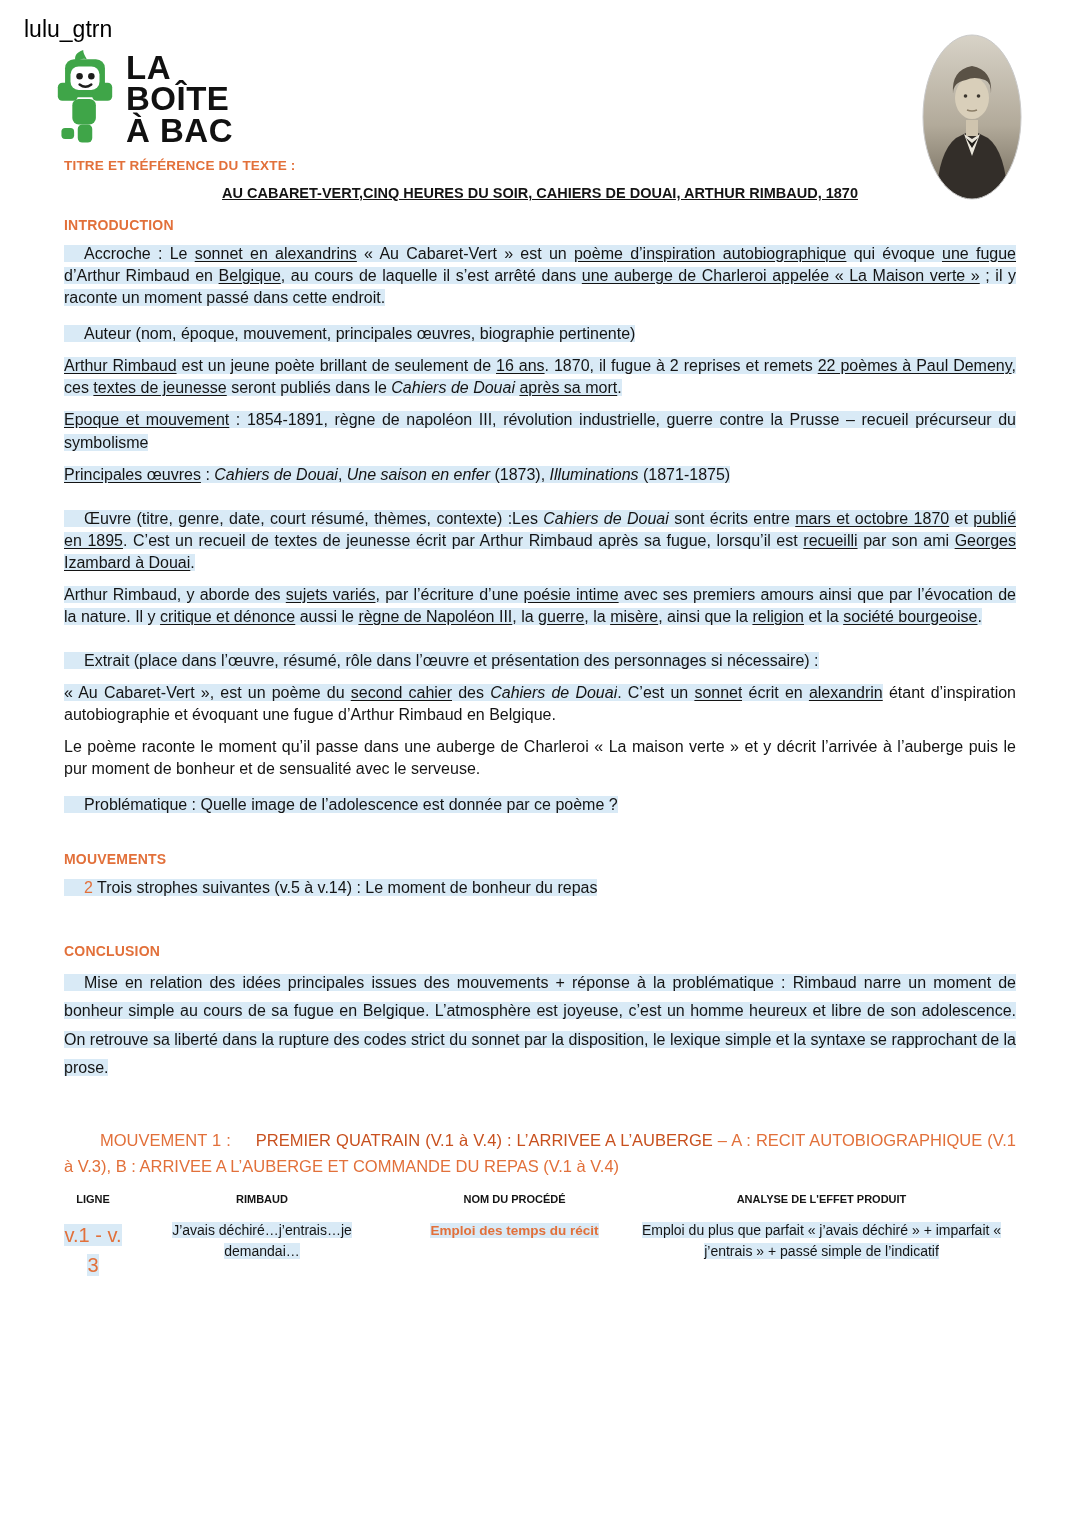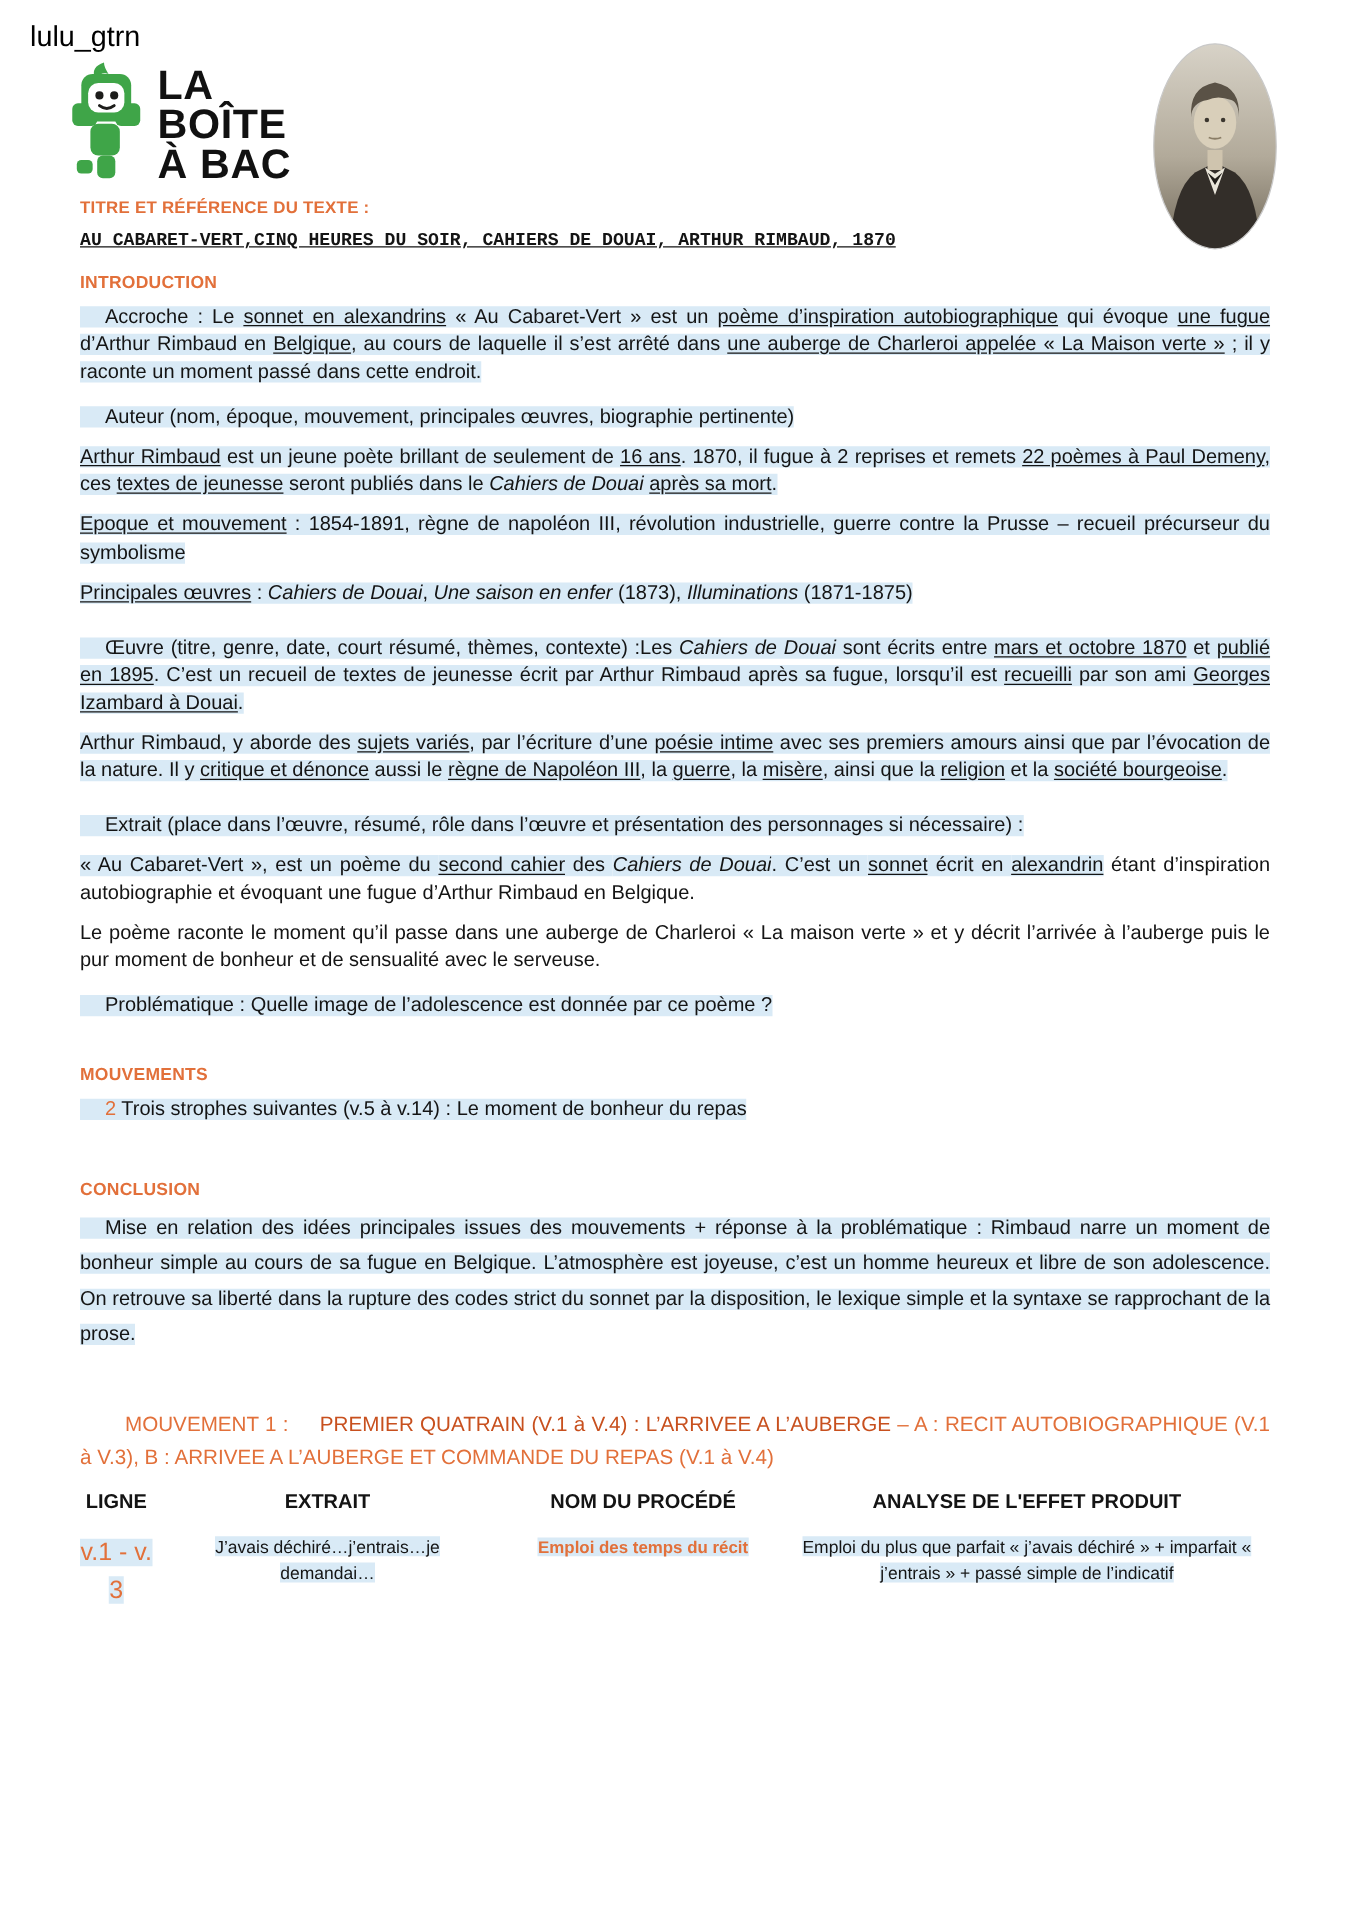--- a/index.html
+++ b/index.html
@@ -21,21 +21,21 @@
   .portrait {
     position:absolute; top:34px; right:58px;
     width:100px; height:166px;
   }
 
   .logo-row { display:flex; align-items:center; gap:12px; margin:34px 0 2px -8px; }
   .logo-icon { color:var(--logo-green, #3FA548); flex:0 0 auto; }
   .logo-text { font-size:33px; font-weight:700; line-height:0.95; letter-spacing:0.5px; color:#111; }
 
   .title-label { font-size:13.5px; font-weight:700; color:var(--accent,#E2703A); margin-top:8px; letter-spacing:0.2px; }
-  .doc-title { font-size:14.5px; font-weight:700; text-decoration:underline; text-align:left; margin-top:12px;font-family:Liberation Mono, monospace; }
+  .doc-title { font-size:14.5px; font-weight:700; text-decoration:underline; text-align:center; margin-top:12px; }
 
   .sec-heading { font-size:14px; font-weight:700; color:var(--accent,#E2703A); margin:16px 0 10px; letter-spacing:0.2px; }
 
   .para { font-size:16px; line-height:1.38; text-align:justify; margin-bottom:10px; }
   .loose { line-height:1.78; }
   .mt-md { margin-top:14px; }
   .mt-lg { margin-top:22px; }
   .mt-xl { margin-top:34px; }
   .mt-xxl { margin-top:44px; }
   .mb-md { margin-bottom:13px; }
@@ -48,21 +48,21 @@
   .dk { color:var(--accent-dark,#C8501E); }
   .hl { background:var(--hl,#D9EAF6); }
 
   .movement-title {
     font-size:16.5px; line-height:1.62; text-align:justify; text-indent:16px;
     margin-top:44px; margin-bottom:12px;
   }
 
   .analysis-table { width:100%; border-collapse:collapse; table-layout:fixed; margin-top:10px; }
   .analysis-table th {
-    font-size:16px; font-weight:700; text-align:center; vertical-align:bottom;
+    font-size:11px; font-weight:700; text-align:center; vertical-align:bottom;
     padding-bottom:14px; line-height:1.3;
   }
   .analysis-table td { text-align:center; vertical-align:top; font-size:14px; line-height:1.5; }
   .col-ligne   { width:58px; word-break:break-all; }
   .col-extrait { width:280px; padding:0 18px; }
   .col-procede { width:225px; padding:0 24px; }
   .col-analyse { padding:0 10px; }
   td.col-ligne span   { color:var(--accent,#E2703A); font-size:20px; }
   td.col-procede span { color:var(--accent,#E2703A); font-weight:700; font-size:13.5px; }
   td span.cell-hl { background:var(--hl,#D9EAF6); }
@@ -152,21 +152,21 @@
 
   <div class="sec-heading mt-xxl">CONCLUSION</div>
   <p class="para loose mb-md"><span class="hl"><span class="b">Mise en relation des idées principales issues des mouvements + réponse à la problématique</span><span> : Rimbaud narre un moment de bonheur simple au cours de sa fugue en Belgique. L’atmosphère est joyeuse, c’est un homme heureux et libre de son adolescence. On retrouve sa liberté dans la rupture des codes strict du sonnet par la disposition, le lexique simple et la syntaxe se rapprochant de la prose.</span></span></p>
 
   <p class="movement-title"><span class="b or">MOUVEMENT 1 : </span><span class="b dk">PREMIER QUATRAIN (V.1 à V.4) : L’ARRIVEE A L’AUBERGE</span><span class="or"> – A : RECIT AUTOBIOGRAPHIQUE (V.1 à V.3), B : ARRIVEE A L’AUBERGE ET COMMANDE DU REPAS (V.1 à V.4)</span></p>
 
   <table class="analysis-table">
     <thead>
       <tr>
         <th class="col-ligne">LIGNE</th>
-        <th class="col-extrait">EXTRAIT</th>
+        <th class="col-extrait">RIMBAUD</th>
         <th class="col-procede">NOM DU PROCÉDÉ</th>
         <th class="col-analyse">ANALYSE DE L'EFFET PRODUIT</th>
       </tr>
     </thead>
     <tbody>
       <tr>
         <td class="col-ligne">
           <span class="cell-hl">v.1 - v.3</span>
         </td>
         <td class="col-extrait">

